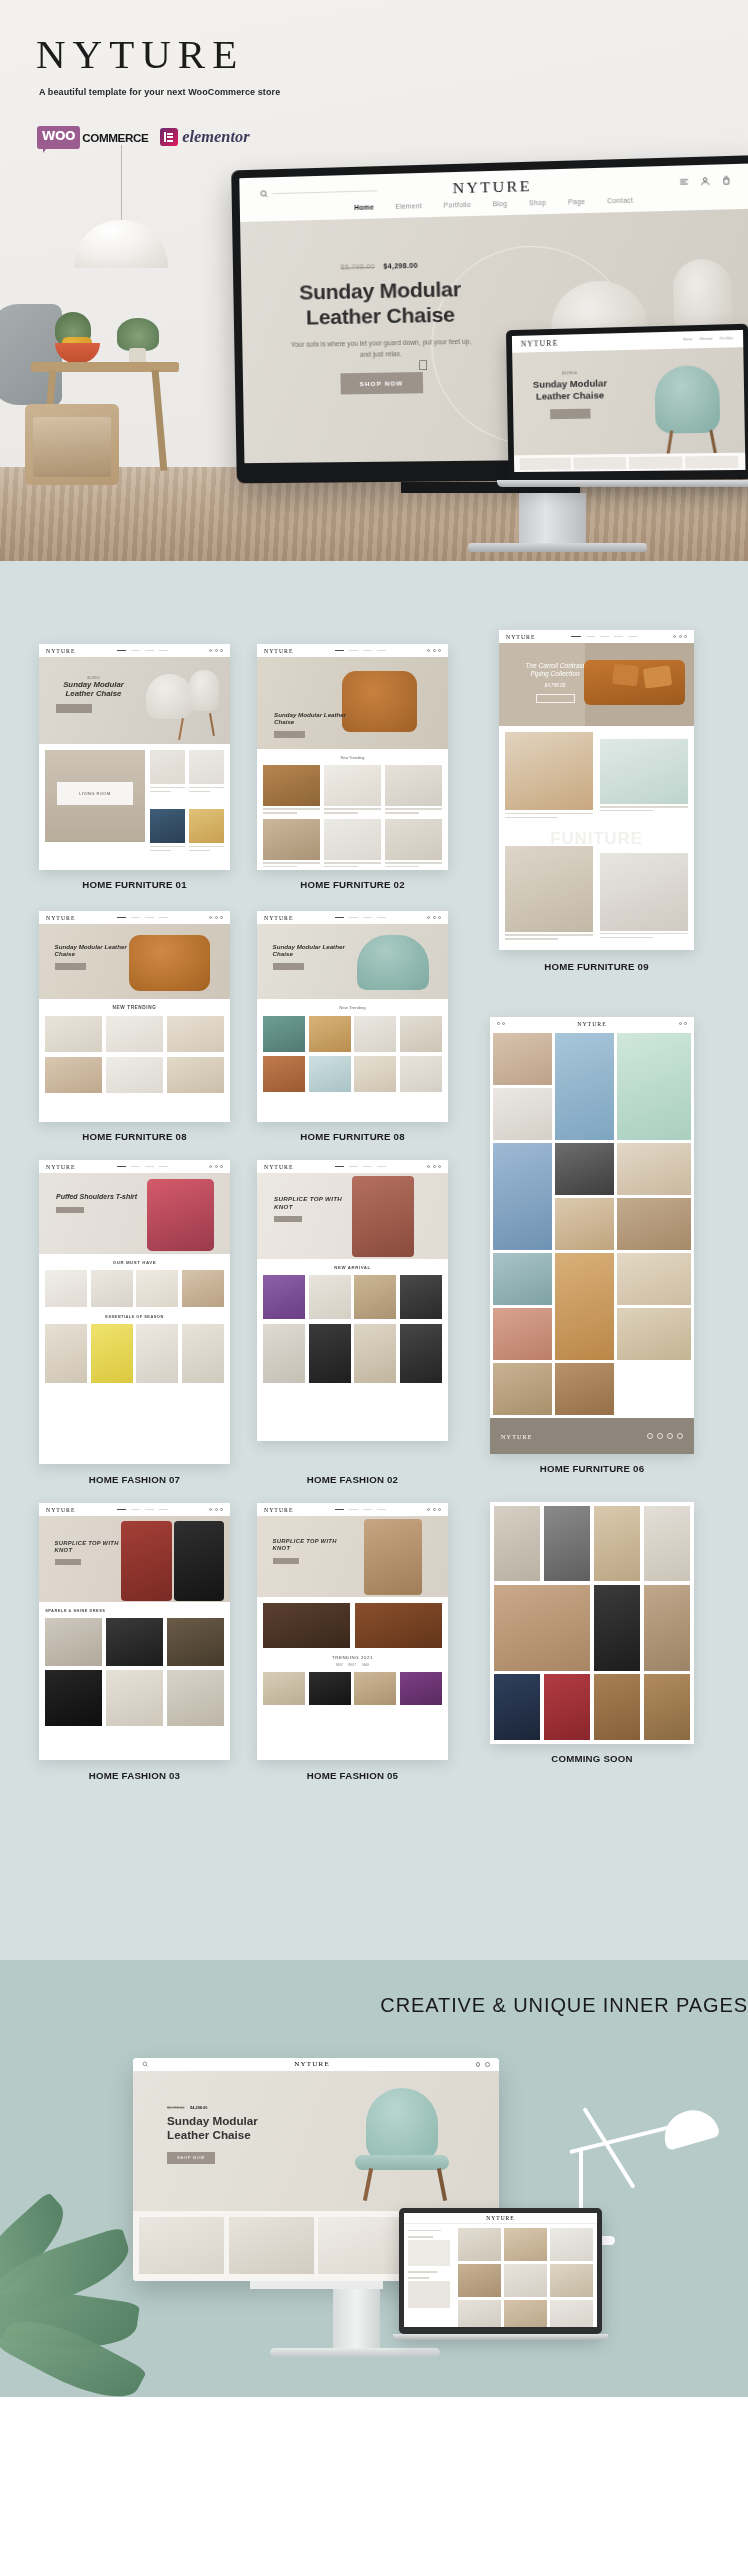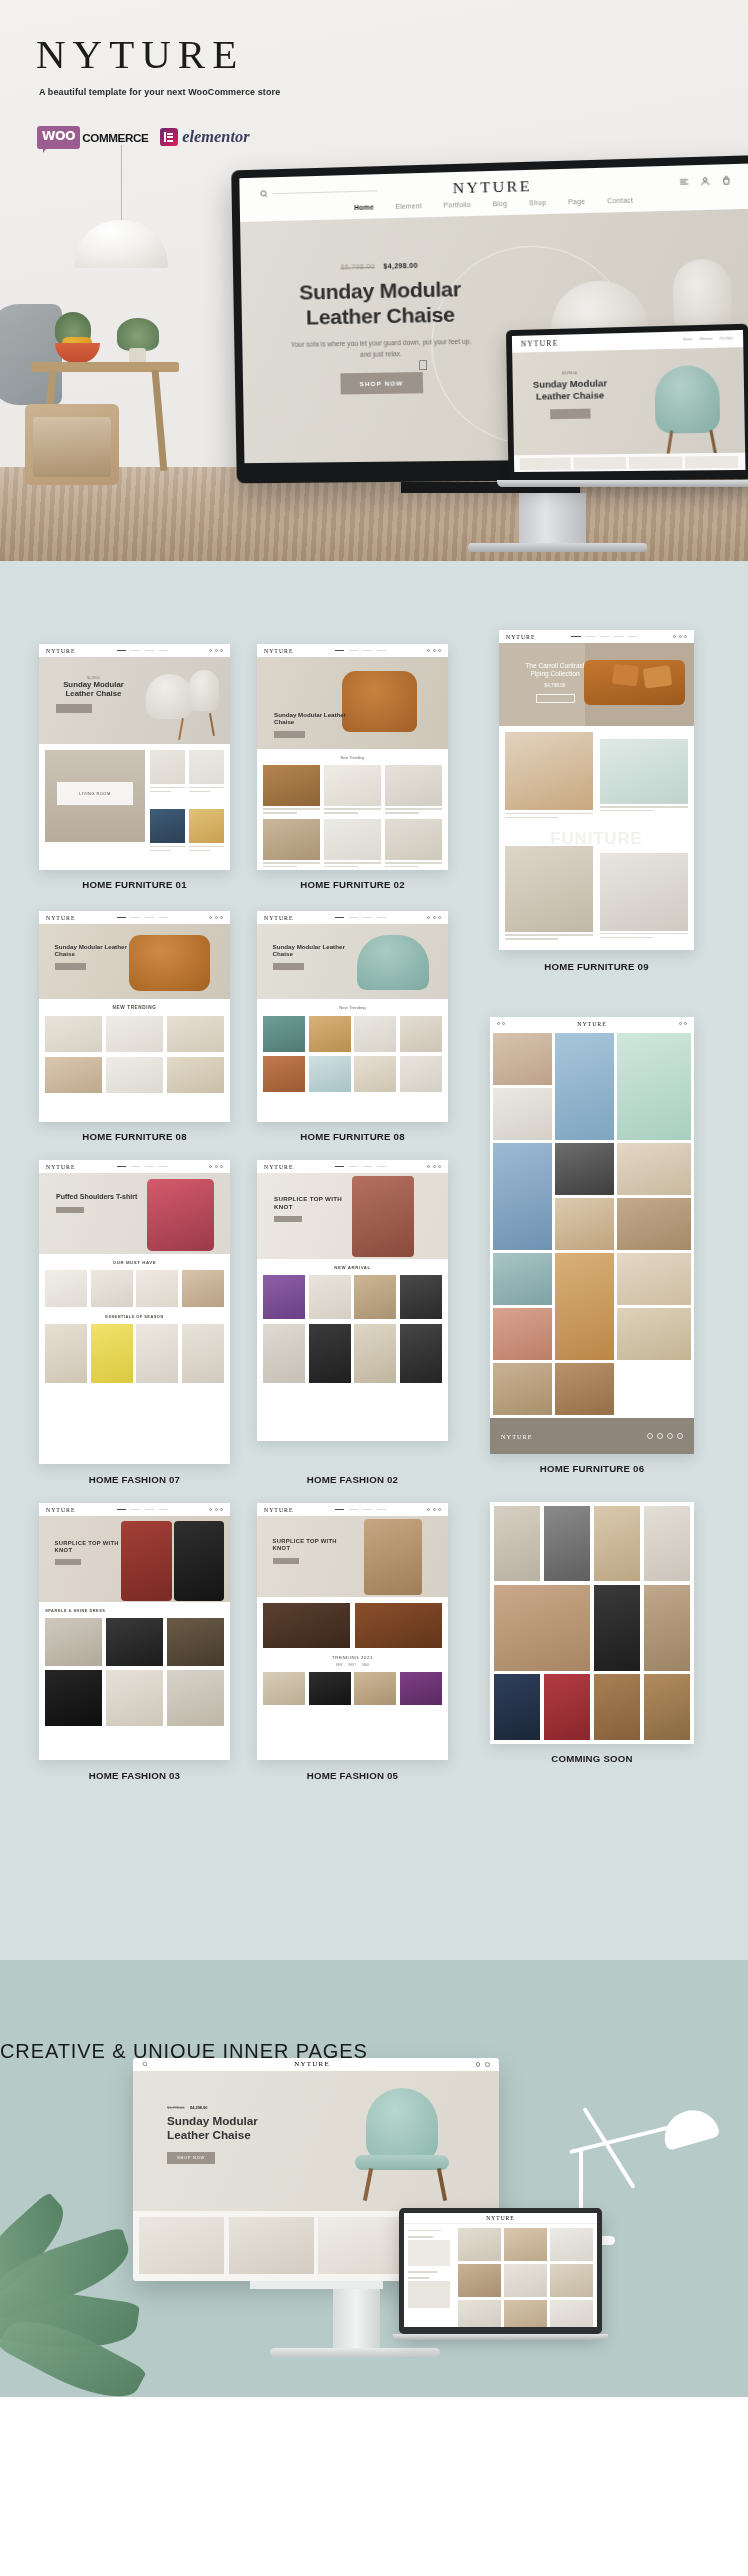--- a/index.html
+++ b/index.html
@@ -176,31 +176,31 @@
 
   
   .ms { width: 100%; height: 100%; background: #fff; display: flex; flex-direction: column; }
   .ms-nav { height: 13.3px; background: #fff; display: flex; align-items: center; justify-content: space-between; padding: 0 7px; flex: none; }
   .ms-logo { font-family: "Liberation Serif", serif; font-size: 5.8px; letter-spacing: 1px; color: #16161a; }
   .ms-menu { display: flex; gap: 4.7px; }
   .ms-menu i { width: 9.4px; height: 1.6px; background: #ddd9d4; display: block; }
   .ms-menu i.on { background: #4a4a4a; }
   .ms-icons { display: flex; gap: 2.3px; }
   .ms-icons i { width: 3.1px; height: 3.1px; border: 0.5px solid #8d8d8d; border-radius: 50%; display: block; }
-  .ms-hero { position: relative; flex: none; }
+  .ms-hero { position: relative; flex: none; font-style: italic; }
   .ms-h { font-size: 7.8px; line-height: 1.2; font-weight: 700; color: #33312e; }
   .ms-btn { margin-top: 5.5px; width: 36px; height: 8.6px; background: #9c948b; }
   .ms-body { flex: 1; background: #fff; padding: 6.2px; }
   .ph { background: #f1efeb; display: block; }
   .lbl { height: 1.6px; background: #dcd8d2; display: block; margin-top: 2.3px; }
   .lbl.s { width: 60%; }
 
   
   .inner { background: #b6cbc8; padding: 34px 0 0; position: relative; height: 437px; overflow: hidden; }
-  .inner-title { text-align: left; font-size: 20px; letter-spacing: 0.9px; color: #191919; font-weight: 400; margin-top: 46px; }
+  .inner-title { text-align: right; font-size: 20px; letter-spacing: 0.9px; color: #191919; font-weight: 400; }
 
   .im2 { position: absolute; left: 133px; top: 98px; width: 366px; }
   .im2-bezel { width: 366px; height: 223px; background: #fff; border-radius: 3.9px; box-shadow: 0 11px 26.5px rgba(0,0,0,0.18); overflow: hidden; }
   .im2-chin { position: absolute; left: 117px; top: 223px; width: 133px; height: 7.8px; background: #e9ecea; }
   .im2-neck { position: absolute; left: 200px; top: 231px; width: 47px; height: 61px; background: linear-gradient(90deg,#d6dcda,#f1f3f2,#cdd4d2); }
   .im2-foot { position: absolute; left: 137px; top: 290px; width: 170px; height: 9.4px; background: linear-gradient(180deg,#e7eae9,#c2c9c7); border-radius: 4.7px; }
 
   .lap2 { position: absolute; left: 399px; top: 248px; width: 203px; }
   .lap2-bezel { width: 203px; height: 126px; background: #2d2f31; border-radius: 4.7px; padding: 4.7px 4.7px 7px; box-shadow: 0 7.8px 17px rgba(0,0,0,0.22); }
   .lap2-screen { width: 100%; height: 100%; background: #fff; overflow: hidden; }

